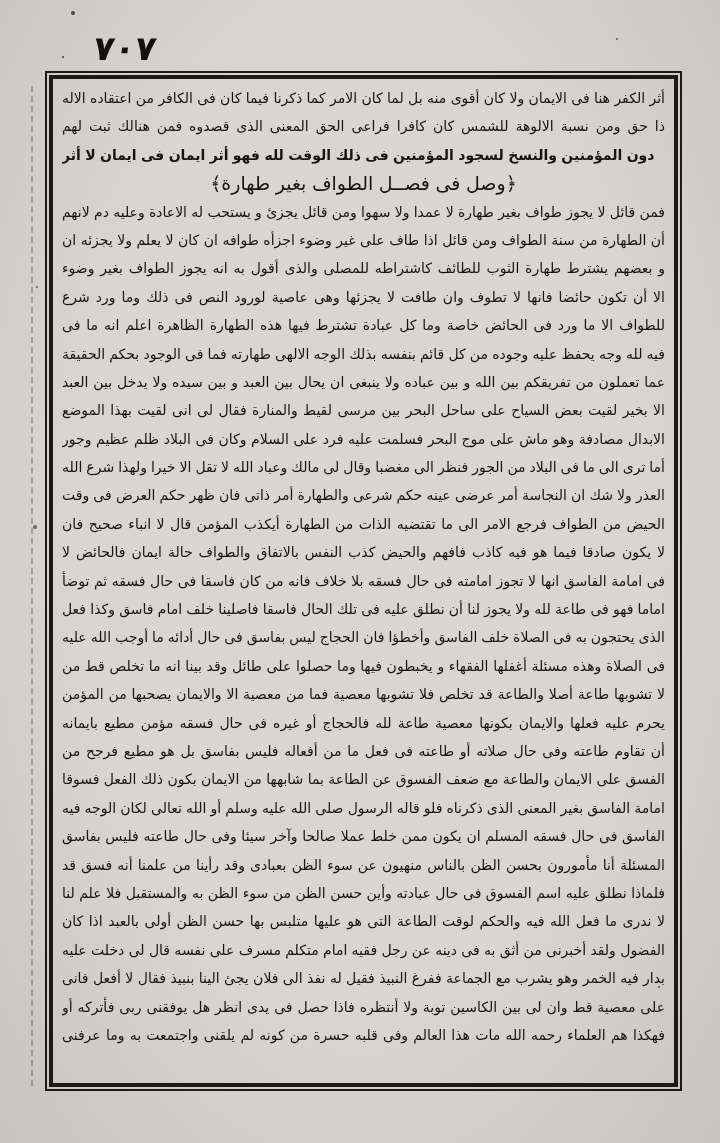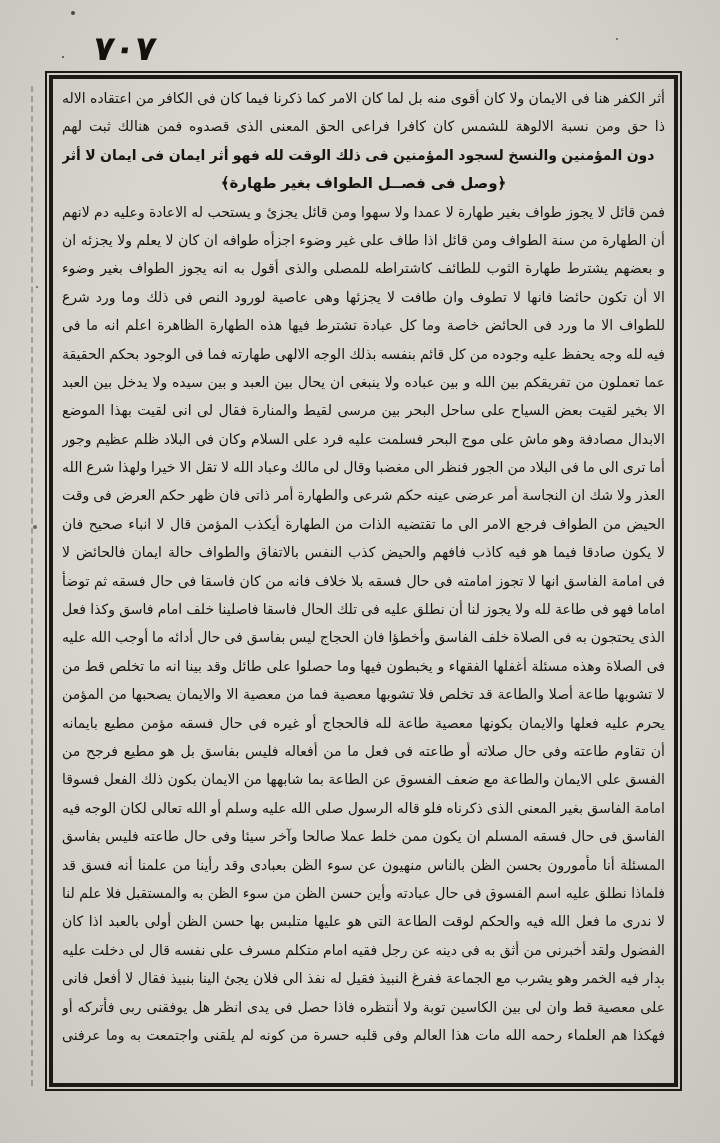--- a/index.html
+++ b/index.html
@@ -65,22 +65,22 @@
     word-spacing: -0.5px;
   }
   .tline.centered {
     text-align: left;
     text-align-last: center;
     font-weight: bold;
   }
   .tline.heading {
     text-align: right;
     text-align-last: center;
-    font-weight: bold;
-    font-size: 15px;
+    font-weight: normal;
+    font-size: 19px;
   }
   .specks {
     position: absolute;
     left: 62px;
     top: 56px;
     width: 2px;
     height: 2px;
     background: #45403a;
     border-radius: 50%;
     box-shadow:

